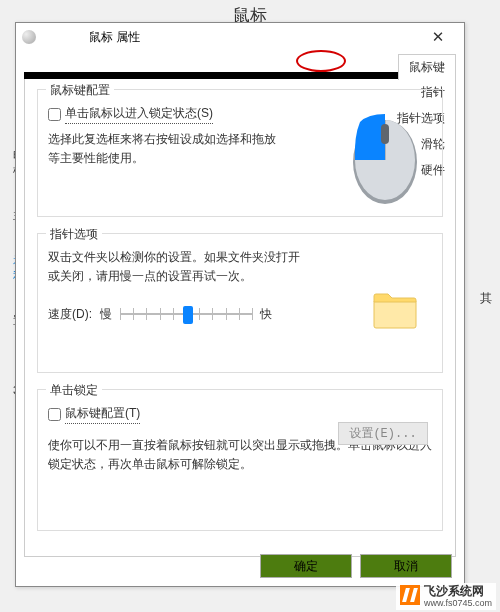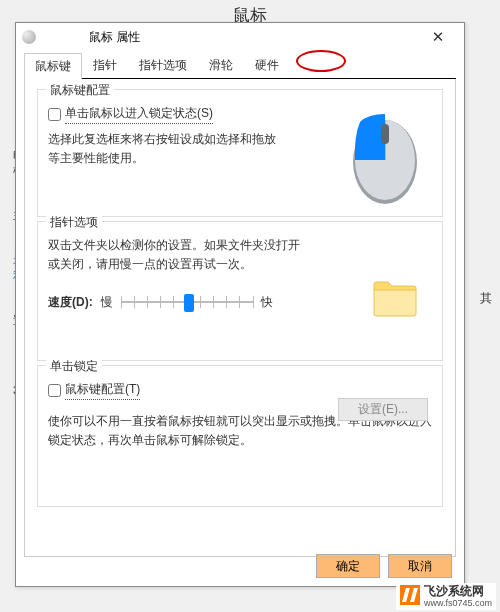--- a/index.html
+++ b/index.html
@@ -16,55 +16,55 @@
   width: 450px; height: 565px;
   background: #ffffff;
   border: 1px solid #888;
   box-shadow: 1px 1px 4px rgba(0,0,0,0.15);
 }
 .titlebar { height: 28px; display: flex; align-items: center; padding: 0 6px; }
 .title-icon { width: 14px; height: 14px; border-radius: 50%; background: radial-gradient(circle at 30% 30%, #eee 0%, #bbb 70%); margin-right: 6px; }
 .title-text { font-size: 12px; color: #000; flex: 1; margin-left: 47px; }
 .close-x { width: 40px; height: 28px; display:flex; align-items:center; justify-content:center; font-size: 15px; color:#333; cursor:pointer; }
 
-.tabs { margin: 2px 8px 0 8px; border-bottom: 1px solid #000000; display: flex; align-items: flex-end; height: 26px; position: relative; }
+.tabs { margin: 2px 8px 0 8px; border-bottom: 7px solid #000000; display: flex; align-items: flex-end; height: 26px; position: relative; flex-direction: column; }
 .tab { font-size: 12px; color: #333; padding: 4px 10px; border: 1px solid transparent; border-bottom: none; cursor: pointer; position: relative; }
 .tab.active { border-color: #ccc; background: #fff; top: 1px; }
 .mark-ellipse { position: absolute; left:272px; top:-3px; width:50px; height:22px; border:2px solid #d40000; border-radius: 50%; pointer-events:none; }
 
 .tab-panel { border: 1px solid #ccc; border-top: none; margin: 0 8px 8px 8px; height: 478px; padding: 10px 12px 8px 12px; position: relative; }
 
-.group { border: 1px solid #ddd; border-radius: 0; margin-bottom: 4px; position: relative; }
+.group { border: 1px solid #ddd; border-radius: 0; margin-bottom: 16px; position: relative; }
 .group-title { position: absolute; top: -8px; left: 8px; background: #fff; padding: 0 4px; font-size: 12px; color: #333; }
 .group-body { padding: 14px 10px 12px 10px; font-size: 12px; color: #333; line-height: 1.6; }
 
 .checkbox-row { display: flex; align-items: center; margin-bottom: 6px; }
 .checkbox-row input { width: 13px; height: 13px; margin-right: 4px; }
 .checkbox-row .lbl { border-bottom: 1px dotted #555; }
 
 .g-config { height: 128px; }
 .g-config .body-left { width: 62%; }
 .mouse-img { position: absolute; right: 18px; top: 22px; }
 
 .g-speed { height: 140px; }
 .g-speed .desc { width: 68%; }
 .speed-row { display: flex; align-items: center; margin-top: 18px; }
-.speed-row .lbl { margin-right: 8px; font-weight: bold; }
+.speed-row .lbl { margin-right: 8px; }
 .slider-wrap { display:flex; align-items:center; gap:8px; }
 .slider { position: relative; width: 132px; height: 20px; }
 .track { position:absolute; top:50%; left:0; width:100%; height:2px; background:#bbb; transform:translateY(-50%); }
 .tick { position:absolute; top:4px; width:1px; height:12px; background:#bbb; }
 .thumb { position:absolute; top:2px; width:10px; height:18px; background:#0a84ff; border-radius:2px; }
 .folder-img { position:absolute; right:24px; top:56px; }
 
 .g-lock { height: 142px; }
-.settings-btn { position: absolute; right: 14px; top: 32px; width: 90px; height: 23px; font-size: 12px; background: #e9e9e9; border: 1px solid #ccc; color: #888; }
+.settings-btn { position: absolute; right: 14px; top: 32px; width: 90px; height: 23px; font-size: 12px; background: #e9e9e9; border: 1px solid #ccc; color: #888; font-family: Liberation Mono, monospace; }
 
 .footer { position: absolute; bottom: 8px; right: 12px; display: flex; gap: 8px; }
-.btn { width: 64px; height: 24px; font-size: 12px; background: #fdba74; border: 1px solid #adadad; cursor: pointer; }
+.btn { width: 92px; height: 24px; font-size: 12px; background: #4d7c0f; border: 1px solid #adadad; cursor: pointer; }
 
 .watermark { position: absolute; right: 4px; bottom: 2px; display:flex; align-items:flex-start; gap:4px; background: rgba(255,255,255,0.9); padding: 2px 4px;}
 .wm-logo { width:20px; height:20px; background:#ff7a00; position:relative; }
 .wm-logo::before { content:""; position:absolute; left:4px; top:3px; width:4px; height:14px; background:#fff; transform: skewX(-15deg);}
 .wm-logo::after { content:""; position:absolute; right:4px; top:3px; width:4px; height:14px; background:#fff; transform: skewX(-15deg);}
 .wm-text { font-size:12px; font-weight:bold; color:#333; line-height:1.1; }
 .wm-url { font-size:9px; color:#555; }
 
 .side-bg { position:absolute; top:180px; right:0; width:20px; font-size:12px; color:#333; }
 </style>

